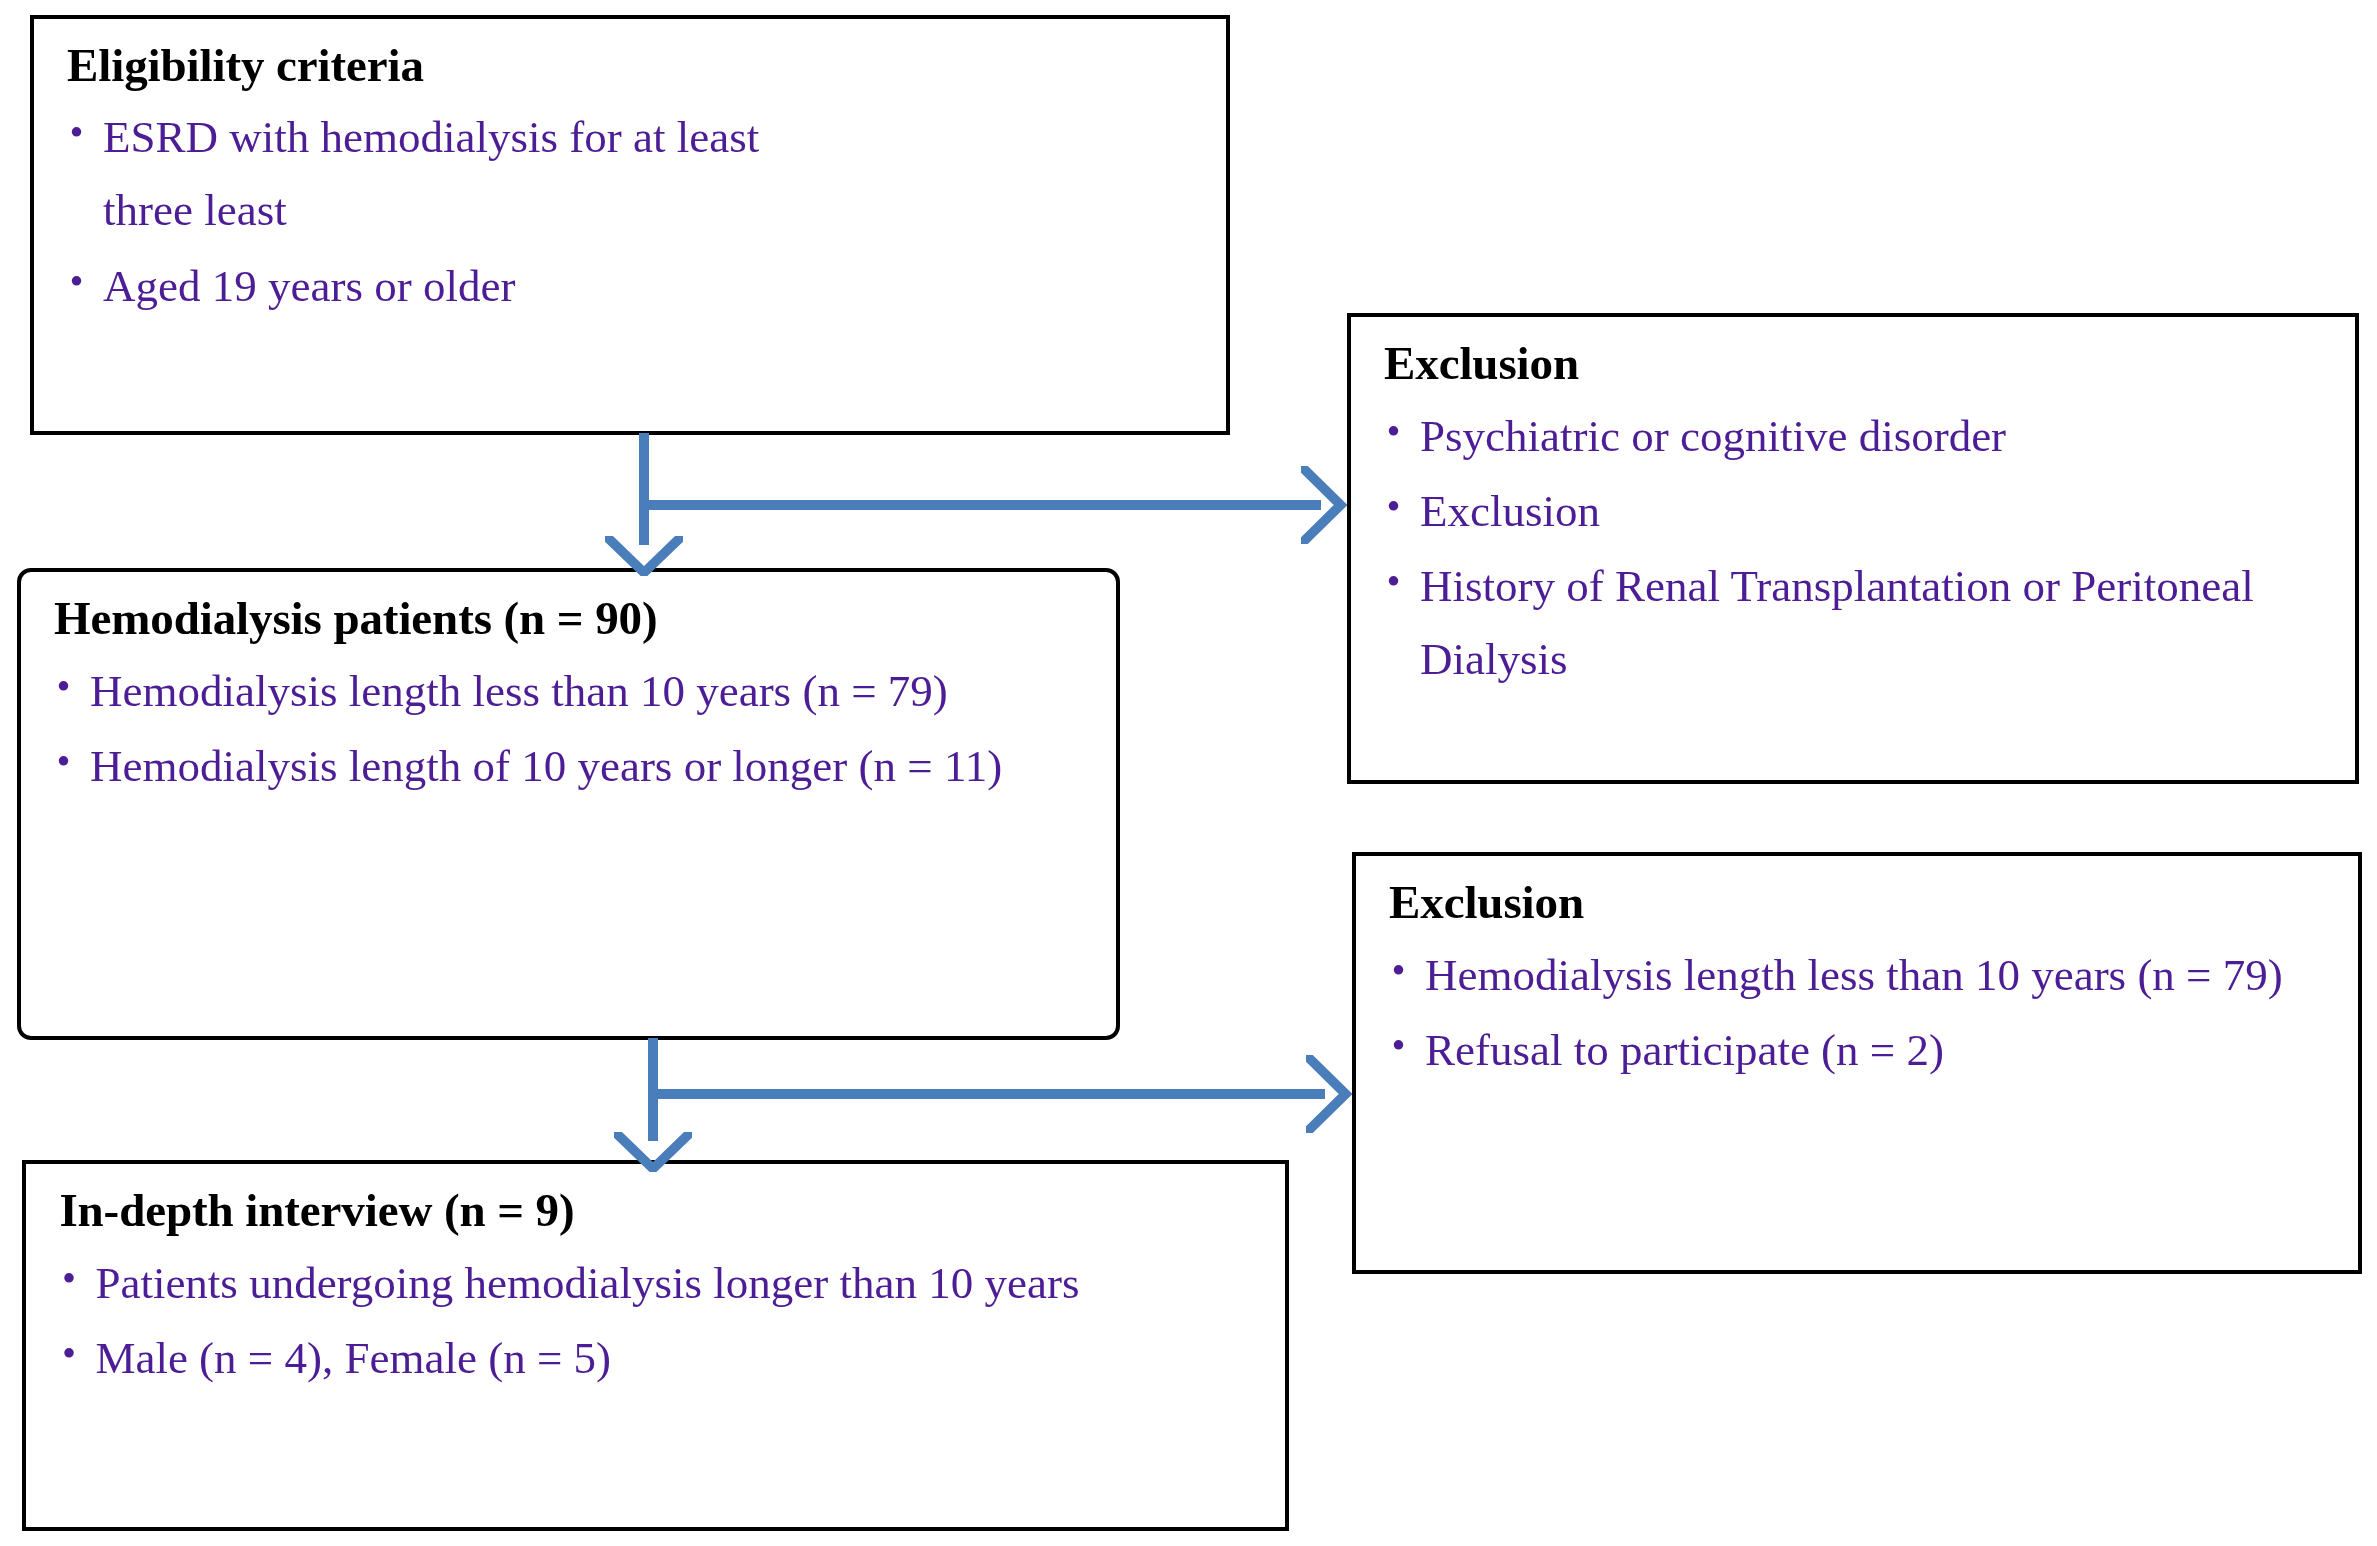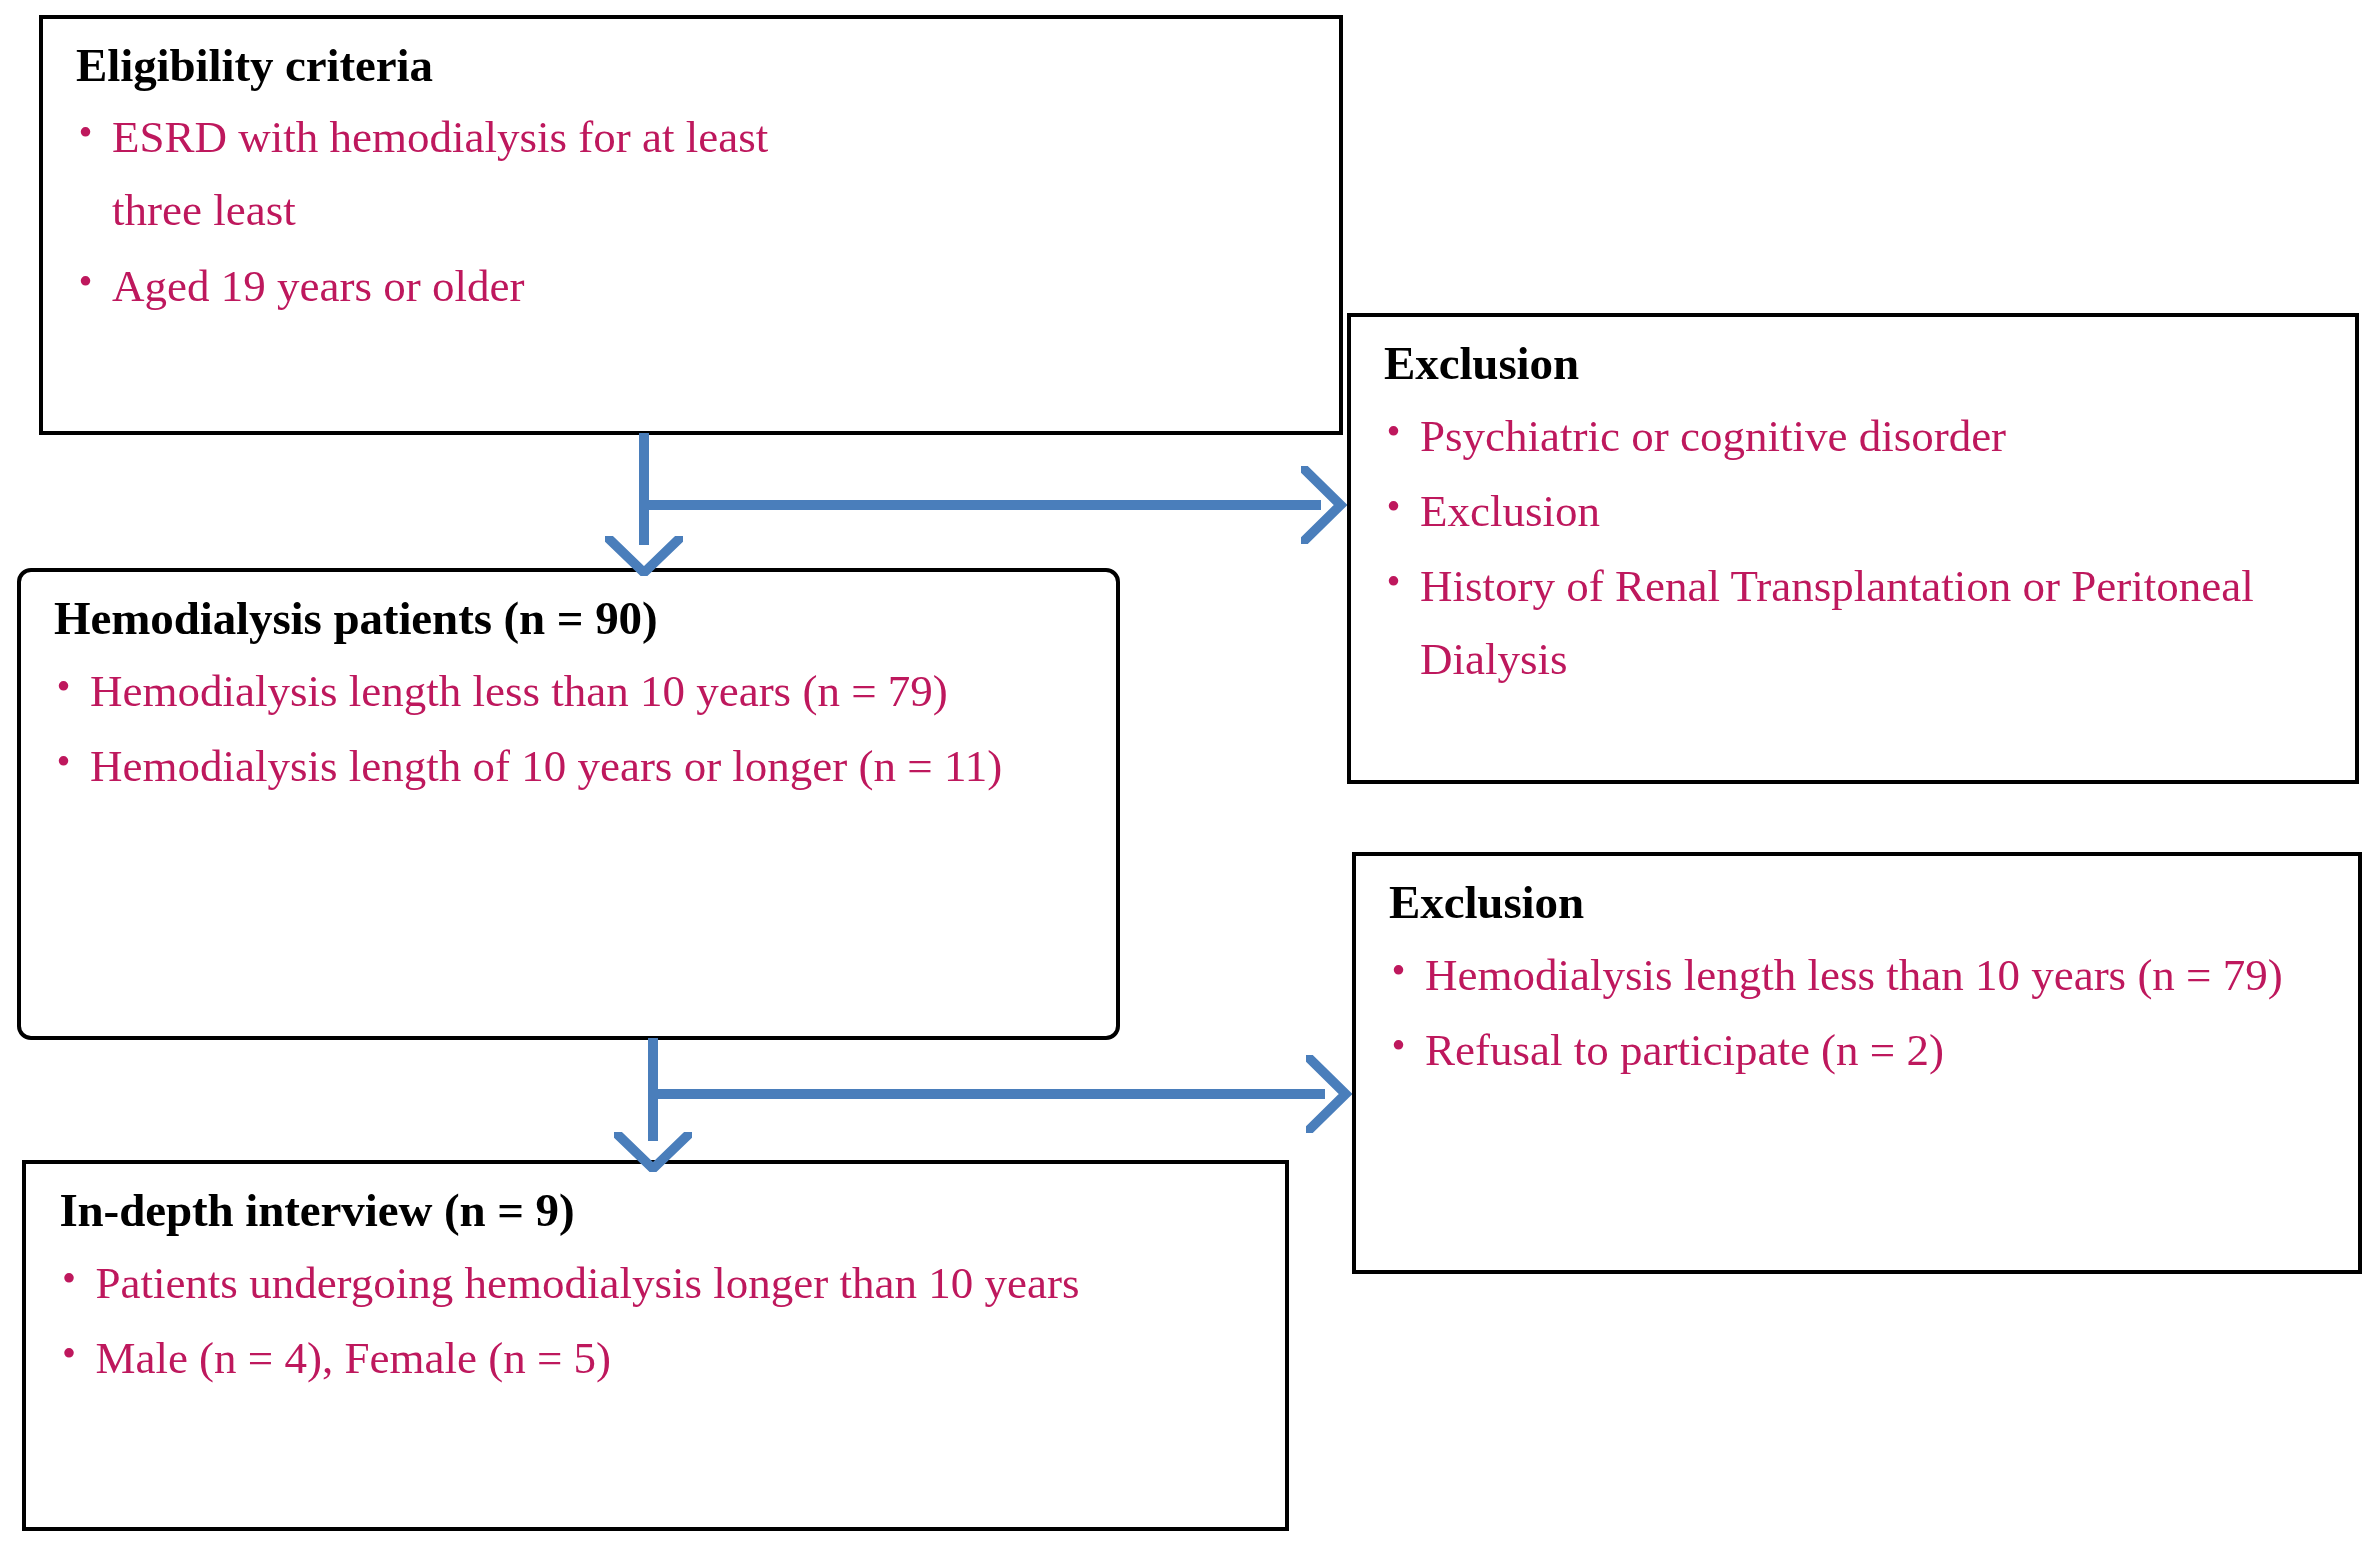--- a/index.html
+++ b/index.html
@@ -32,21 +32,21 @@
   }
   ul.bullets {
     list-style: none;
     margin: 0;
     padding: 0;
   }
   ul.bullets > li {
     position: relative;
     font-size: 45px;
     line-height: 1.62;
-    color: #be185d;
+    color: #4c1d95;
     padding-left: 36px;
     margin: 0 0 2.6px 0;
   }
   ul.bullets > li::before {
     content: "\2022";
     position: absolute;
     left: 2.6px;
     top: 0;
     font-size: 40px;
     line-height: 1.62;
@@ -77,21 +77,21 @@
     position: absolute;
     width: 0;
     height: 0;
   }
 </style>
 </head>
 <body>
 
 <div id="page">
 
-  <div class="box" style="left:39px; top:14.7px; width:1304px; height:420px;">
+  <div class="box" style="left:30px; top:14.7px; width:1200px; height:420px;">
     <div class="box-title">Eligibility criteria</div>
     <ul class="bullets">
       <li class="justify">
         <span class="line-inner" style="text-align:justify; display:block;">ESRD  with  hemodialysis  for  at  least</span>
         <span class="line-inner">three least</span>
       </li>
       <li>Aged 19 years or older</li>
     </ul>
   </div>
 

